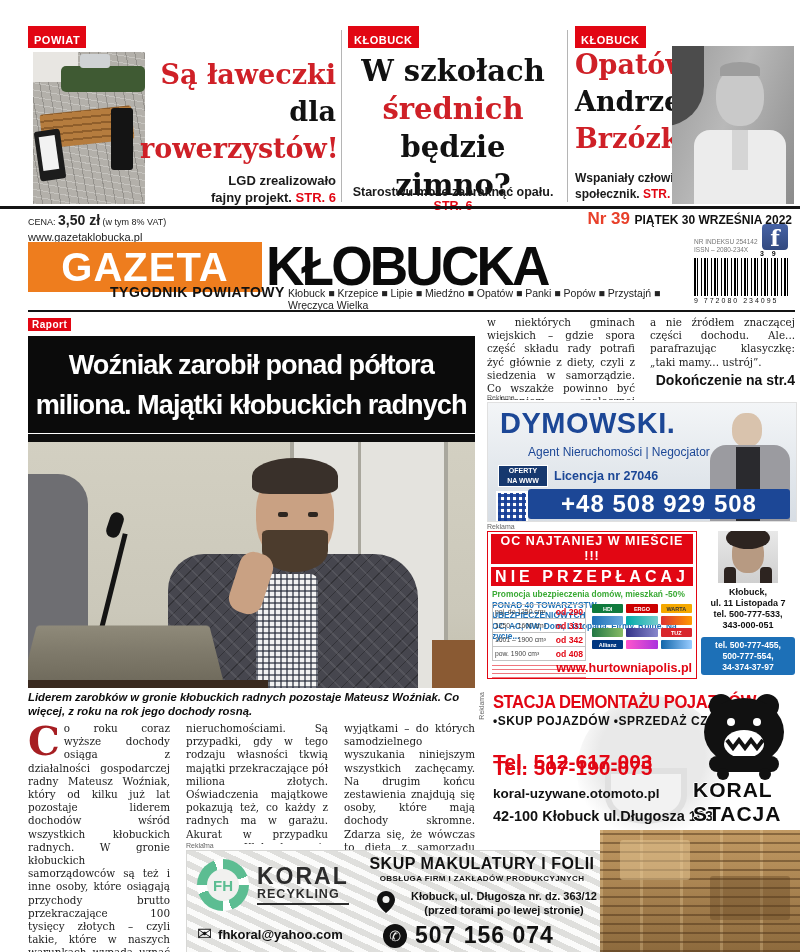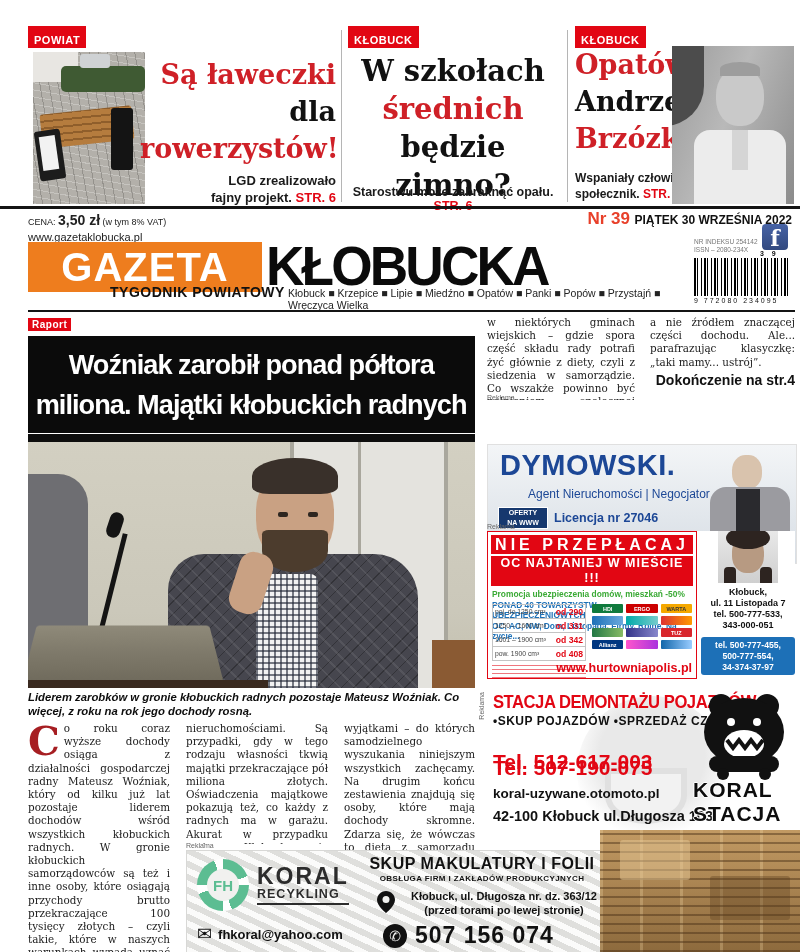--- a/index.html
+++ b/index.html
@@ -167,42 +167,42 @@
     <span class="dropcap">C</span><span>o roku coraz wyższe dochody osiąga z działalności gospodarczej radny Mateusz Woźniak, który od kilku już lat pozostaje liderem dochodów wśród wszystkich kłobuckich radnych. W gronie kłobuckich samorządowców są też i inne osoby, które osiągają przychody brutto przekraczające 100 tysięcy złotych – czyli takie, które w naszych warunkach wypada uznać za wysokie. Wynagrodzenia takie osiąga się przy tym także na posadach, które są opłacane z naszych podatków – względnie z różnych opłat. W szeregach kłobuckich radnych nie brakuje również osób, które mają odłożone całkiem pokaźne sumki. W wielu przypadkach to po kilkadziesiąt tysięcy złotych. Zapas całkiem zacny – zwłaszcza w naszych czasach. Niektórzy wyróżniają się za to dużymi i sporo wartymi</span>
   </div>
   <div class="bodycol" style="left:186px;top:722px;width:142px;height:122px;">nieruchomościami. Są przypadki, gdy w tego rodzaju własności tkwią majątki przekraczające pół miliona złotych. Oświadczenia majątkowe pokazują też, co każdy z radnych ma w garażu. Akurat w przypadku gminy Kłobuck nie dostrzegamy tu jednak szczególnie „wypasionych” limuzyn. No, może z małymi</div>
   <div class="bodycol" style="left:344px;top:722px;width:131px;height:138px;">wyjątkami – do których samodzielnego wyszukania niniejszym wszystkich zachęcamy. Na drugim końcu zestawienia znajdują się osoby, które mają dochody skromne. Zdarza się, że wówczas to dieta z samorządu stanowi znaczą część rocznego dochodu. Mimo wszystko w Kłobucku nie ma z tym takiego problemu, jak</div>
 
   <div class="bodycol" style="left:487px;top:316px;width:148px;height:84px;">w niektórych gminach wiejskich – gdzie spora część składu rady potrafi żyć głównie z diety, czyli z siedzenia w samorządzie. Co wszakże powinno być pełnieniem społecznej misji,</div>
   <div class="bodycol" style="left:650px;top:316px;width:145px;height:52px;">a nie źródłem znaczącej części dochodu. Ale... parafrazując klasyczkę: „taki mamy... ustrój”.</div>
   <div class="abs" style="left:650px;top:372px;width:145px;text-align:right;font-weight:bold;font-size:14px;">Dokończenie na str.4</div>
 
   <div class="reklama" style="left:487px;top:394px;">Reklama</div>
-  <div class="abs" style="left:487px;top:402px;width:308px;height:118px;background:linear-gradient(180deg,#f3f5f7 0%,#e2e7ec 60%,#d7dde4 100%);overflow:hidden;border:1px solid #e0e0e0;margin-top:42px;">
+  <div class="abs" style="left:487px;top:402px;width:308px;height:118px;background:linear-gradient(180deg,#f3f5f7 0%,#e2e7ec 60%,#d7dde4 100%);overflow:hidden;border:1px solid #e0e0e0;">
     <div class="abs" style="right:4px;top:10px;width:30px;height:34px;background:#d9c3ad;border-radius:45%;left:244px;"></div>
     <div class="abs" style="left:222px;top:42px;width:80px;height:76px;background:#9b9ba0;border-radius:16px 16px 0 0;"></div>
     <div class="abs" style="left:248px;top:44px;width:24px;height:74px;background:#2a2a2e;"></div>
     <div class="abs" style="left:12px;top:4px;font-weight:bold;font-size:29px;color:#1c4796;letter-spacing:.5px;">DYMOWSKI.</div>
     <div class="abs" style="left:40px;top:42px;font-size:12px;color:#1c4796;">Agent Nieruchomości | Negocjator</div>
     <div class="abs" style="left:10px;top:62px;width:48px;height:20px;background:#16386e;color:#fff;font-size:7px;font-weight:bold;text-align:center;line-height:10px;border:1px solid #fff;">
       <div>OFERTY</div>
       <div>NA WWW</div>
     </div>
     <div class="abs" style="left:66px;top:66px;font-weight:bold;font-size:12.5px;color:#1c4796;">Licencja nr 27046</div>
     <div class="abs" style="left:40px;top:86px;width:262px;height:30px;background:#1c4796;border-radius:3px;display:flex;align-items:center;justify-content:center;">
       <span style="color:#fff;font-weight:bold;font-size:24px;letter-spacing:1px;">+48 508 929 508</span>
     </div>
     <div class="abs qr" style="left:8px;top:88px;width:28px;height:28px;border:2px solid #fff;"></div>
   </div>
 
   <div class="reklama" style="left:487px;top:523px;">Reklama</div>
   <div class="abs" style="left:487px;top:531px;width:308px;height:148px;background:#fff;">
     <div class="abs" style="left:0;top:0;width:208px;height:146px;border:1.5px solid #e20613;">
+      <div style="margin:2px 3px 0;background:#e20613;color:#fff;font-weight:bold;font-size:12.5px;text-align:center;letter-spacing:1px;line-height:15px;">OC NAJTANIEJ W MIEŚCIE !!!</div>
       <div style="margin:3px 3px 0;background:#e20613;color:#fff;font-weight:bold;font-size:16px;text-align:center;letter-spacing:4px;line-height:19px;">NIE PRZEPŁACAJ</div>
-      <div style="margin:2px 3px 0;background:#e20613;color:#fff;font-weight:bold;font-size:12.5px;text-align:center;letter-spacing:1px;line-height:15px;">OC NAJTANIEJ W MIEŚCIE !!!</div>
       <div style="margin:3px 4px 0;color:#3aaa35;font-weight:bold;font-size:8.4px;">Promocja ubezpieczenia domów, mieszkań -50%</div>
       <div style="margin:1px 4px 0;color:#1d70b7;font-weight:bold;font-size:8.4px;">PONAD 40 TOWARZYSTW UBEZPIECZENIOWYCH</div>
       <div style="margin:1px 4px 0;color:#1d70b7;font-weight:bold;font-size:8.4px;">OC, AC, NW, Dom, Listopada, Firmy, Rolne, Na życie...</div>
       <div class="abs" style="left:4px;top:72px;width:94px;">
         <div style="display:flex;justify-content:space-between;border:1px solid #c4c4c4;padding:0 2px;height:13px;align-items:center;">
           <span style="font-size:6.8px;color:#444;">poj. do 1250 cm³</span>
             <span style="font-size:8.6px;font-weight:bold;color:#e20613;">od 290</span>
         </div>
         <div style="display:flex;justify-content:space-between;border:1px solid #c4c4c4;border-top:none;padding:0 2px;height:13px;align-items:center;">
           <span style="font-size:6.8px;color:#444;">1250 – 1600 cm³</span>

